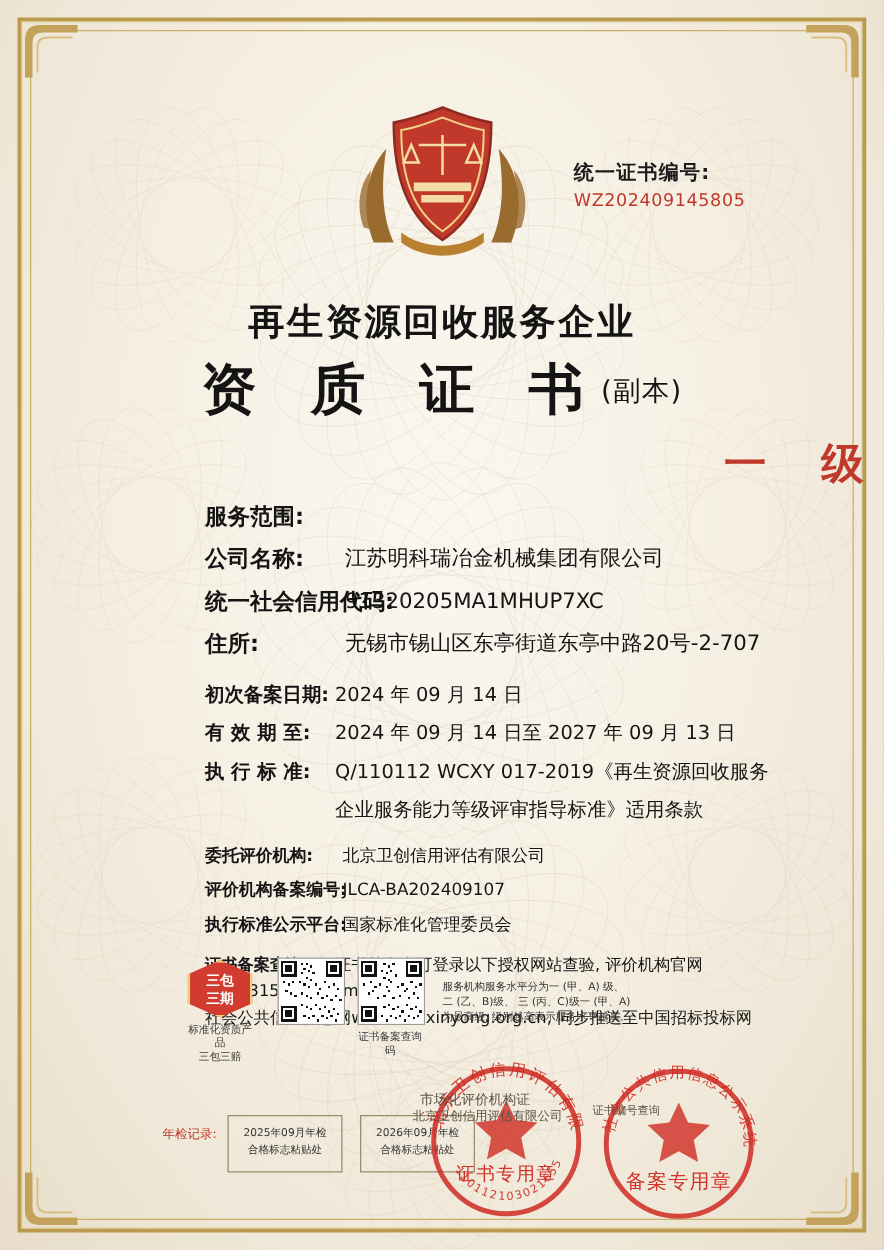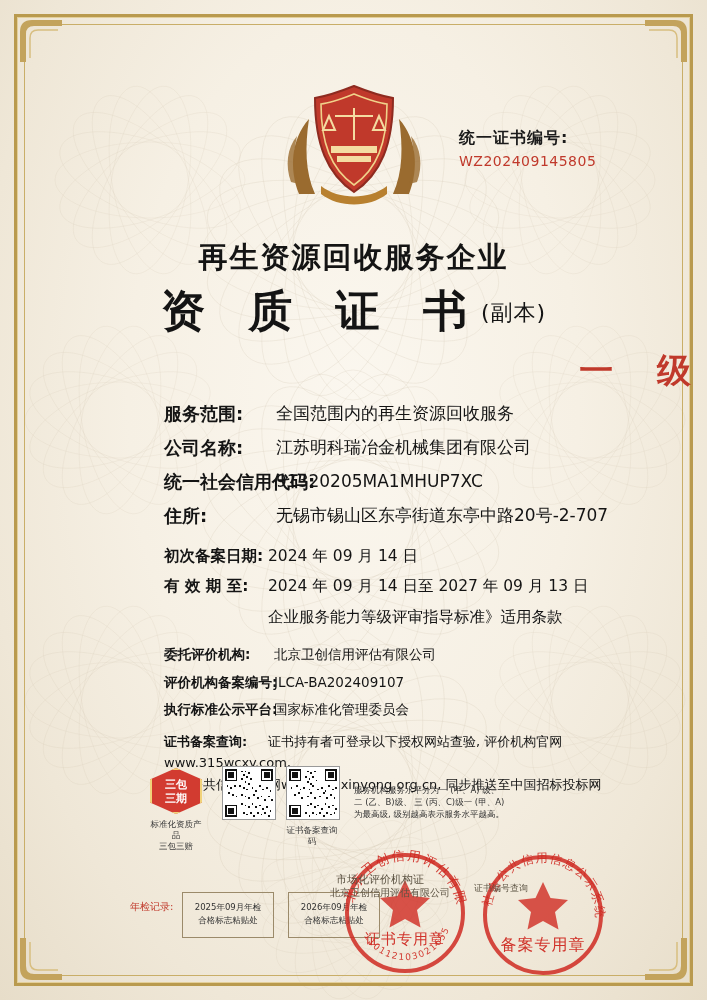--- a/index.html
+++ b/index.html
@@ -261,21 +261,20 @@
   <div class="t2">
     <span class="big">资 质 证 书</span><span class="sub">(副本)</span>
   </div>
   <div class="t3">一 级</div>
 
   <div class="fields">
 
     <div class="grp1">
       <div class="row">
         <span class="k">服务范围:</span>
-        <span class="v">全国范围内的再生资源回收服务</span>
       </div>
       <div class="row">
         <span class="k">公司名称:</span>
         <span class="v">江苏明科瑞冶金机械集团有限公司</span>
       </div>
       <div class="row">
         <span class="k">统一社会信用代码:</span>
         <span class="v">91320205MA1MHUP7XC</span>
       </div>
       <div class="row">
@@ -285,20 +284,24 @@
     </div>
 
     <div class="grp2">
       <div class="row">
         <span class="k">初次备案日期:</span>
         <span class="v">2024 年 09 月 14 日</span>
       </div>
       <div class="row">
         <span class="k">有 效 期 至:</span>
         <span class="v">2024 年 09 月 14 日至 2027 年 09 月 13 日</span>
+      </div>
+      <div class="row">
+        <span class="k">执 行 标 准:</span>
+        <span class="v">Q/110112 WCXY 017-2019《再生资源回收服务</span>
       </div>
       <div class="row">
         <span class="k"></span>
         <span class="v">企业服务能力等级评审指导标准》适用条款</span>
       </div>
     </div>
 
     <div class="grp3">
       <div class="row">
         <span class="k">委托评价机构:</span>

